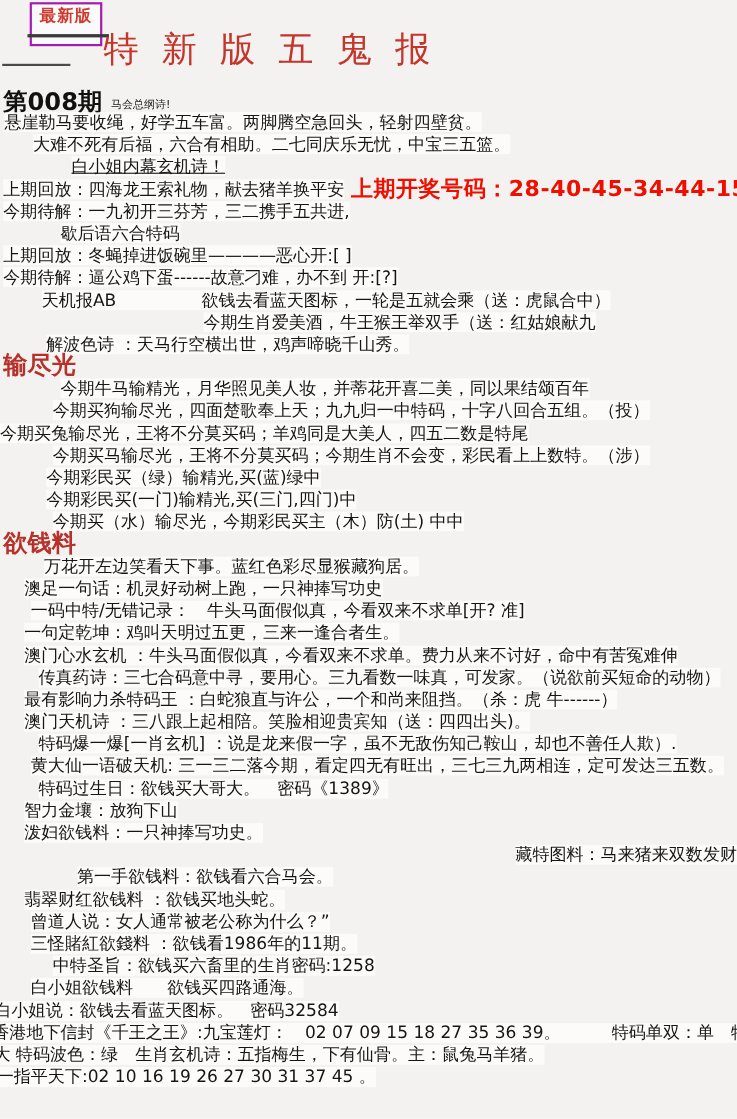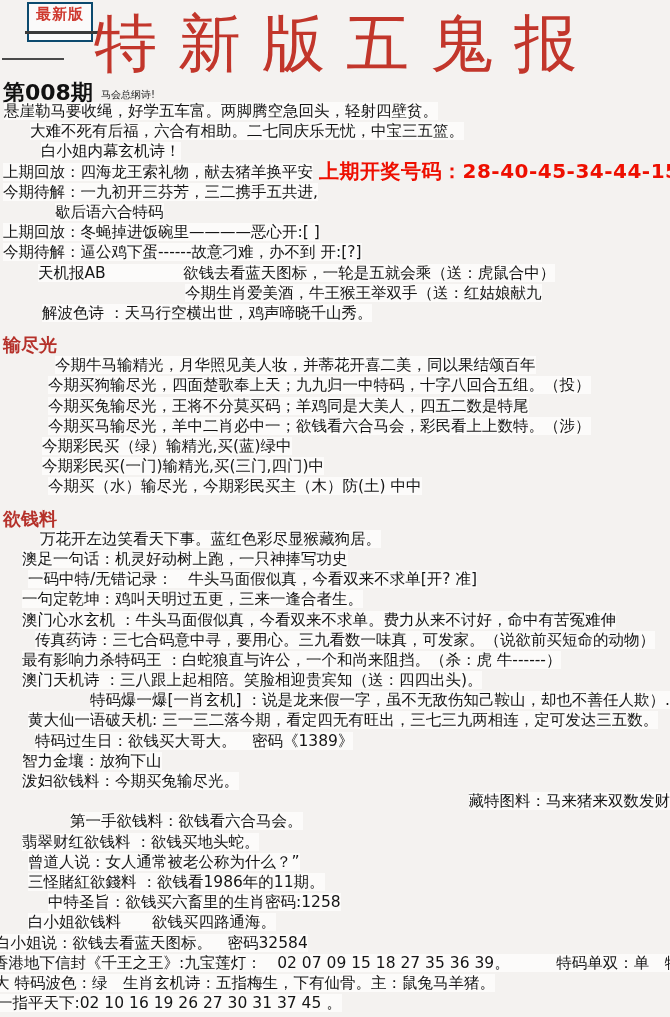--- a/index.html
+++ b/index.html
@@ -4,93 +4,93 @@
 <style>
   html,body { margin:0; padding:0; }
   .page {
     position:relative; width:670px; height:1017px;
     background:#f4f2f0; overflow:hidden;
     font-family:"DejaVu Sans","Liberation Sans",sans-serif;
     color:#151515;
   }
   .badge {
     position:absolute; left:27px; top:2px;
-    border:2px solid #0c4a6e; color:#cf3a30;
+    border:2px solid #a21caf; color:#cf3a30;
     font-size:15px; font-weight:bold; padding:1px 7px 16px 7px;
     letter-spacing:1px; background:#fbfafa;
   }
   .badge-underline { position:absolute; left:25px; top:31px; width:74px; height:3px; background:#3a3a3a; }
   .left-rule { position:absolute; left:2px; top:58px; width:62px; height:2px; background:#4a4a4a; }
   .title {
     position:absolute; left:94px; top:16px;
     font-family:"DejaVu Serif","Liberation Serif",serif;
-    font-size:63px; line-height:56px; letter-spacing:21px;
+    font-size:32px; line-height:56px; letter-spacing:21px;
     color:#c2362b; white-space:nowrap;
   }
   .issue { position:absolute; left:3px; top:78px; font-size:22px; font-weight:bold; color:#111; }
   .subtitle { position:absolute; left:101px; top:88px; font-size:10px; color:#222; }
   .draw-result {
     position:absolute; left:319px; top:158px;
     font-size:20px; font-weight:bold; color:#ee0f00; white-space:nowrap;
     letter-spacing:0.5px;
   }
   .content { position:absolute; left:0; top:101px; right:0; }
   .line {
     white-space:pre; font-size:15.5px; line-height:20.2px; height:20.2px;
     overflow:visible;
   }
   .line > span { background:rgba(253,253,252,0.85); }
-  .line.hdr { font-weight:bold; font-size:18px;margin-top:12px; }
+  .line.hdr { font-weight:bold; font-size:22px; }
   .line.hdr > span { color:#b5312a; background:none; }
 </style>
 </head>
 <body>
 
 <div class="page">
   <div class="badge">最新版</div>
   <div class="badge-underline"></div>
   <div class="left-rule"></div>
   <div class="title">特新版五鬼报</div>
   <div class="issue">第008期</div>
   <div class="subtitle">马会总纲诗!</div>
   <div class="draw-result">上期开奖号码：28-40-45-34-44-15+41</div>
   <div class="content">
       <div class="line" style="margin-left: 4px;"><span>悬崖勒马要收绳，好学五车富。两脚腾空急回头，轻射四壁贫。</span></div>
       <div class="line" style="margin-left: 30px;"><span>大难不死有后福，六合有相助。二七同庆乐无忧，中宝三五篮。</span></div>
-      <div class="line" style="margin-left: 41px;"><span>白小姐内幕玄机诗！</span></div>
+      <div class="line" style="margin-left: 65px; text-decoration: underline;"><span>白小姐内幕玄机诗！</span></div>
       <div class="line" style="margin-left: 3px;"><span>上期回放：四海龙王索礼物，献去猪羊换平安</span></div>
       <div class="line" style="margin-left: 3px;"><span>今期待解：一九初开三芬芳，三二携手五共进,</span></div>
       <div class="line" style="margin-left: 55px;"><span>歇后语六合特码</span></div>
       <div class="line" style="margin-left: 3px;"><span>上期回放：冬蝇掉进饭碗里————恶心开:[ ]</span></div>
       <div class="line" style="margin-left: 3px;"><span>今期待解：逼公鸡下蛋------故意刁难，办不到 开:[?]</span></div>
       <div class="line" style="margin-left: 38px;"><span>天机报AB　　　　　欲钱去看蓝天图标，一轮是五就会乘（送：虎鼠合中）</span></div>
       <div class="line" style="margin-left: 185px;"><span>今期生肖爱美酒，牛王猴王举双手（送：红姑娘献九</span></div>
       <div class="line" style="margin-left: 42px;"><span>解波色诗 ：天马行空横出世，鸡声啼晓千山秀。</span></div>
       <div class="line hdr" style="margin-left: 3px;"><span>输尽光</span></div>
       <div class="line" style="margin-left: 55px;"><span>今期牛马输精光，月华照见美人妆，并蒂花开喜二美，同以果结颂百年</span></div>
       <div class="line" style="margin-left: 48px;"><span>今期买狗输尽光，四面楚歌奉上天；九九归一中特码，十字八回合五组。（投）</span></div>
-      <div class="line" style="margin-left: 48px;"><span>今期买兔输尽光，王将不分莫买码；羊鸡同是大美人，四五二数是特尾</span></div>
-      <div class="line" style="margin-left: 48px;"><span>今期买马输尽光，羊中二肖必中一；欲钱看六合马会，彩民看上上数特。（涉）</span></div>
+      <div class="line" style=""><span>今期买兔输尽光，王将不分莫买码；羊鸡同是大美人，四五二数是特尾</span></div>
+      <div class="line" style="margin-left: 48px;"><span>今期买马输尽光，王将不分莫买码；今期生肖不会变，彩民看上上数特。（涉）</span></div>
       <div class="line" style="margin-left: 42px;"><span>今期彩民买（绿）输精光,买(蓝)绿中</span></div>
       <div class="line" style="margin-left: 42px;"><span>今期彩民买(一门)输精光,买(三门,四门)中</span></div>
       <div class="line" style="margin-left: 48px;"><span>今期买（水）输尽光，今期彩民买主（木）防(土) 中中</span></div>
       <div class="line hdr" style="margin-left: 3px;"><span>欲钱料</span></div>
       <div class="line" style="margin-left: 40px;"><span>万花开左边笑看天下事。蓝红色彩尽显猴藏狗居。</span></div>
       <div class="line" style="margin-left: 22px;"><span>澳足一句话：机灵好动树上跑，一只神捧写功史</span></div>
       <div class="line" style="margin-left: 28px;"><span>一码中特/无错记录：　牛头马面假似真，今看双来不求单[开? 准]</span></div>
       <div class="line" style="margin-left: 22px;"><span>一句定乾坤：鸡叫天明过五更，三来一逢合者生。</span></div>
       <div class="line" style="margin-left: 22px;"><span>澳门心水玄机 ：牛头马面假似真，今看双来不求单。费力从来不讨好，命中有苦冤难伸</span></div>
       <div class="line" style="margin-left: 35px;"><span>传真药诗：三七合码意中寻，要用心。三九看数一味真，可发家。（说欲前买短命的动物）</span></div>
       <div class="line" style="margin-left: 22px;"><span>最有影响力杀特码王 ：白蛇狼直与许公，一个和尚来阻挡。（杀：虎 牛------）</span></div>
       <div class="line" style="margin-left: 22px;"><span>澳门天机诗 ：三八跟上起相陪。笑脸相迎贵宾知（送：四四出头)。</span></div>
-      <div class="line" style="margin-left: 35px; text-align: right;"><span>特码爆一爆[一肖玄机] ：说是龙来假一字，虽不无敌伤知己鞍山，却也不善任人欺）.</span></div>
+      <div class="line" style="margin-left: 35px;"><span>特码爆一爆[一肖玄机] ：说是龙来假一字，虽不无敌伤知己鞍山，却也不善任人欺）.</span></div>
       <div class="line" style="margin-left: 28px;"><span>黄大仙一语破天机: 三一三二落今期，看定四无有旺出，三七三九两相连，定可发达三五数。</span></div>
       <div class="line" style="margin-left: 35px;"><span>特码过生日：欲钱买大哥大。　密码《1389》</span></div>
       <div class="line" style="margin-left: 22px;"><span>智力金壤：放狗下山</span></div>
-      <div class="line" style="margin-left: 22px;"><span>泼妇欲钱料：今期买兔输尽光。</span></div>
+      <div class="line" style="margin-left: 22px;"><span>泼妇欲钱料：一只神捧写功史。</span></div>
       <div class="line" style="margin-left: 22px; text-align: right;"><span>藏特图料：马来猪来双数发财</span></div>
       <div class="line" style="margin-left: 70px;"><span>第一手欲钱料：欲钱看六合马会。</span></div>
       <div class="line" style="margin-left: 22px;"><span>翡翠财红欲钱料 ：欲钱买地头蛇。</span></div>
       <div class="line" style="margin-left: 28px;"><span>曾道人说：女人通常被老公称为什么？”</span></div>
       <div class="line" style="margin-left: 28px;"><span>三怪賭紅欲錢料 ：欲钱看1986年的11期。</span></div>
       <div class="line" style="margin-left: 48px;"><span>中特圣旨：欲钱买六畜里的生肖密码:1258</span></div>
       <div class="line" style="margin-left: 28px;"><span>白小姐欲钱料　　欲钱买四路通海。</span></div>
       <div class="line" style="margin-left: -5px;"><span>白小姐说：欲钱去看蓝天图标。　密码32584</span></div>
       <div class="line" style="margin-left: -7px;"><span>香港地下信封《千王之王》:九宝莲灯：　02 07 09 15 18 27 35 36 39。　　　特码单双：单　特码大小：</span></div>
       <div class="line" style="margin-left: -6px;"><span>大 特码波色：绿　生肖玄机诗：五指梅生，下有仙骨。主：鼠兔马羊猪。</span></div>

